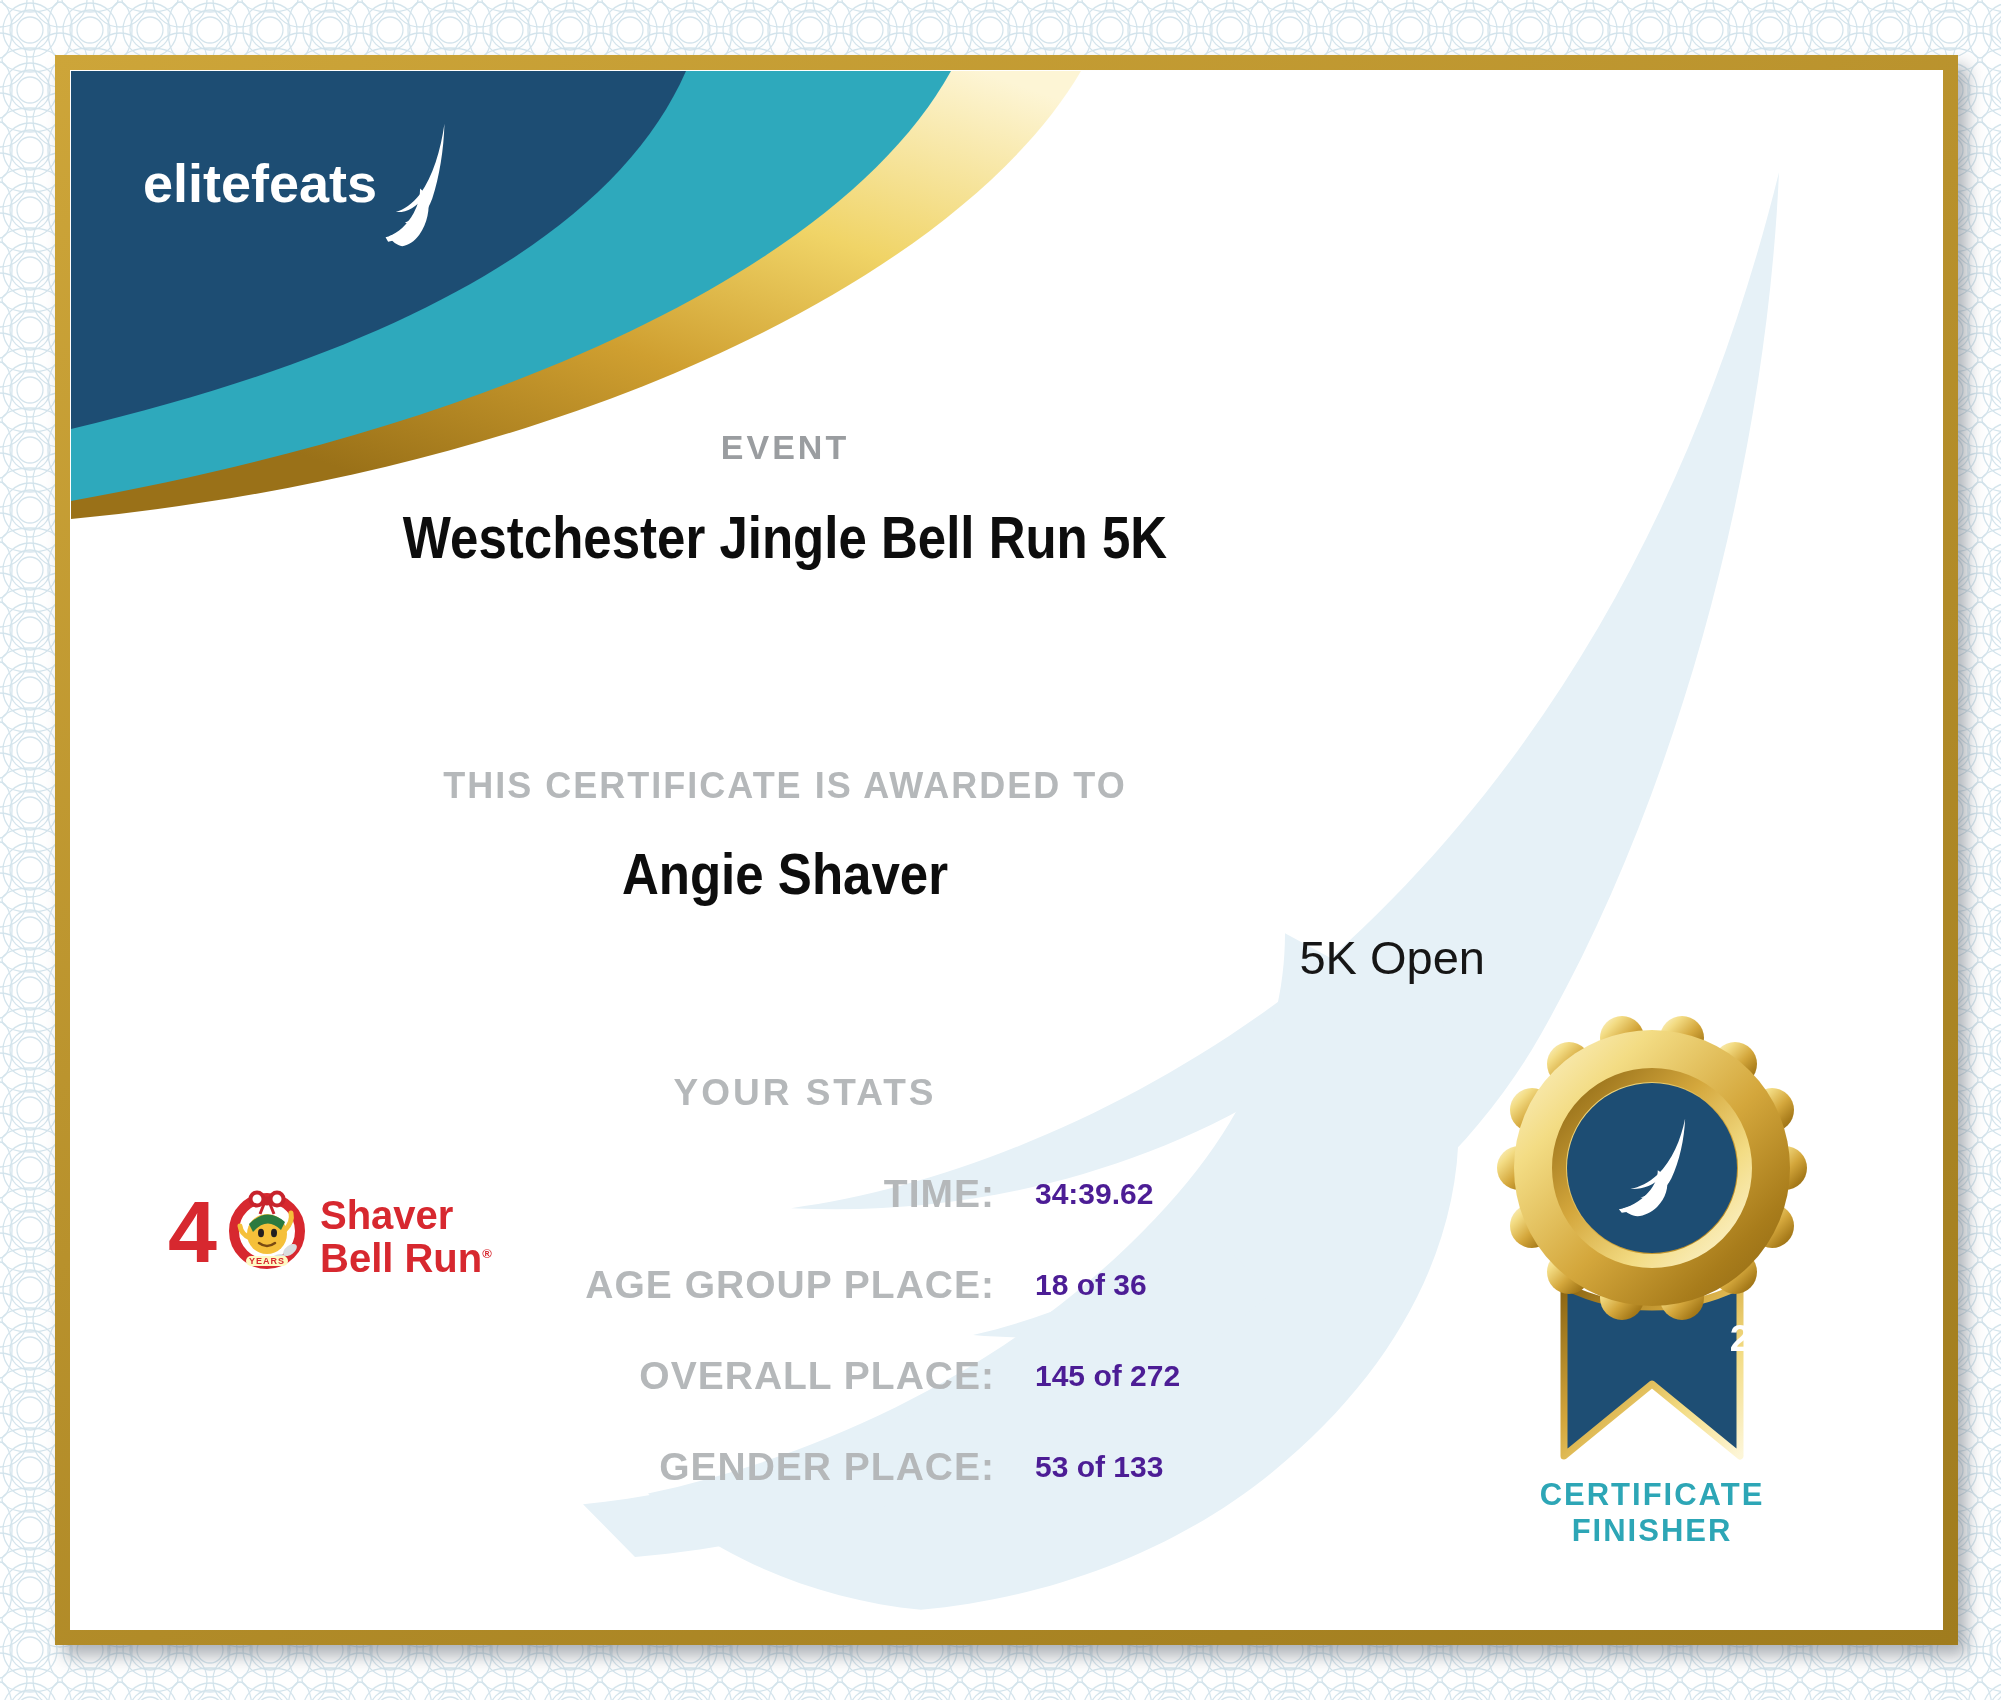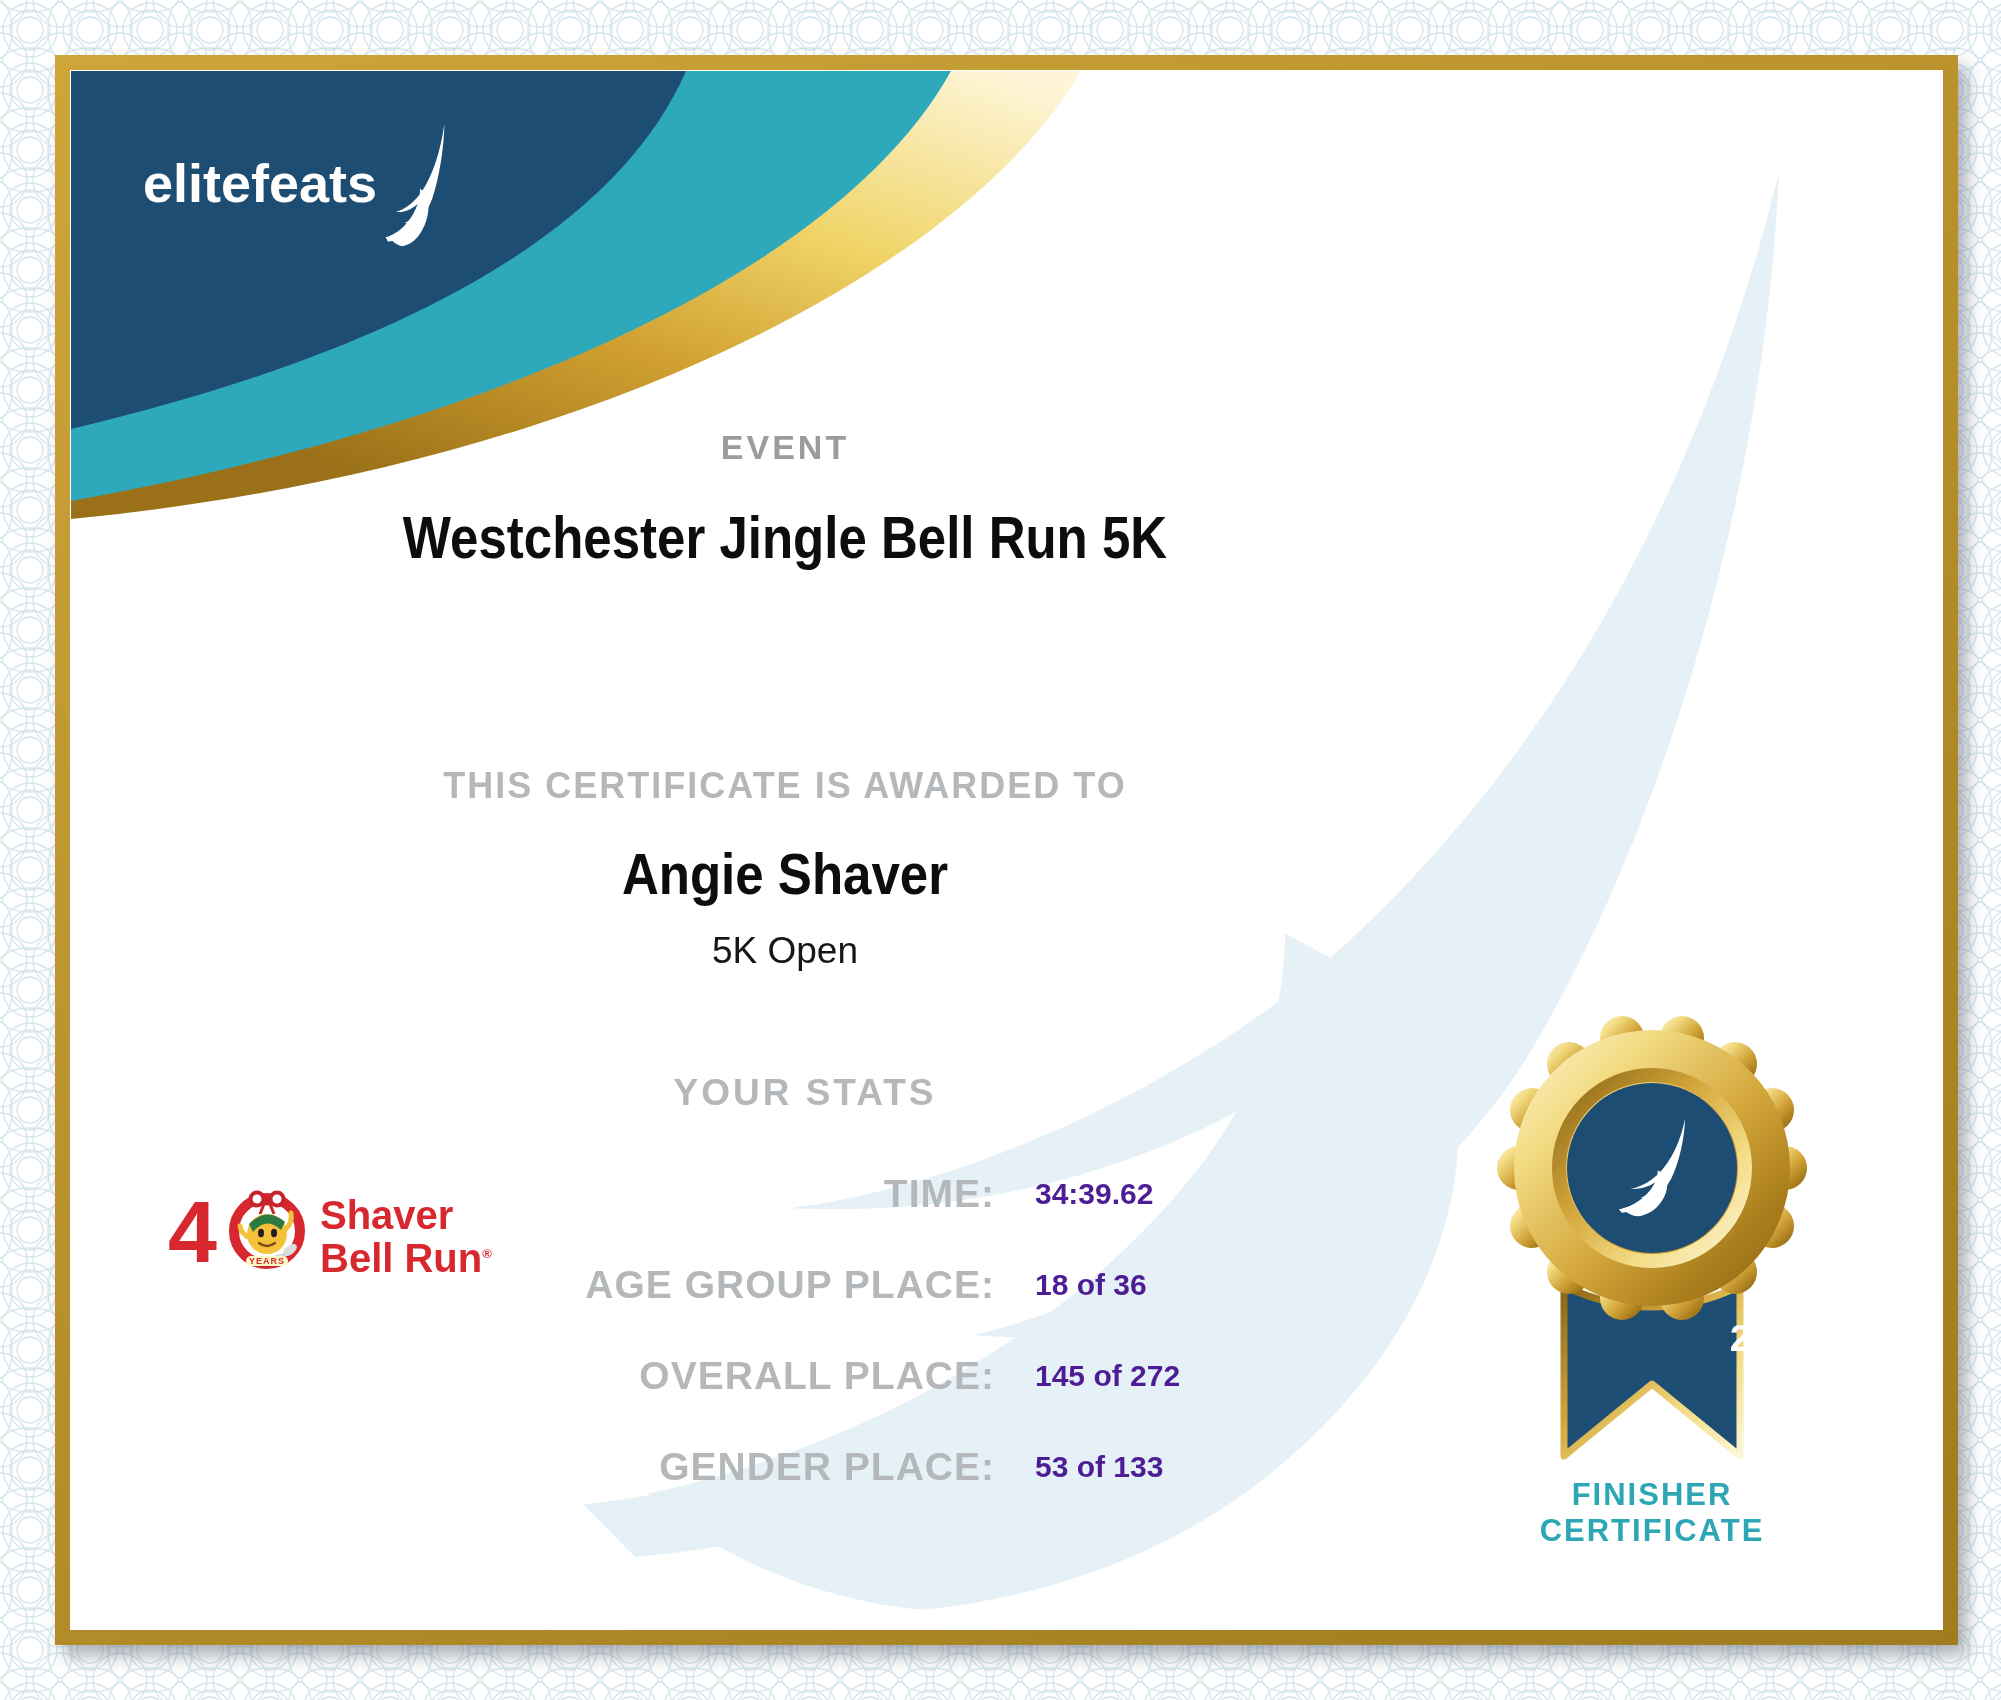--- a/index.html
+++ b/index.html
@@ -29,21 +29,21 @@
     font-size:54px;font-weight:700;color:#ffffff;letter-spacing:0px;
     line-height:1;margin-top:34px;
   }
   .logo-wing{margin-left:6px;}
   
   .cline{position:absolute;left:85px;width:1400px;text-align:center;}
   .event-label{top:428px;font-size:34px;font-weight:700;letter-spacing:3px;color:var(--event_gray,#9a9da0);}
   .event-title{top:503px;font-size:60px;font-weight:800;color:var(--text_black,#0d0d0d);transform:scaleX(.85);}
   .award-label{top:765px;font-size:36px;font-weight:700;letter-spacing:2px;color:var(--label_gray,#b5b8ba);}
   .award-name{top:840px;font-size:58px;font-weight:800;color:var(--text_black,#0d0d0d);transform:scaleX(.88);}
-  .award-division{top:930px;font-size:37px;font-weight:400;color:#161616;}
+  .award-division{top:930px;font-size:47px;font-weight:400;color:#161616;text-align:right;}
   
   .stats-head{position:absolute;left:420px;width:770px;top:1072px;text-align:center;
     font-size:37px;font-weight:700;letter-spacing:3px;color:var(--label_gray,#b5b8ba);}
   .stats{position:absolute;left:420px;top:1168px;display:grid;
     grid-template-columns:575px auto;column-gap:15px;grid-auto-rows:51px;row-gap:22px;align-items:center;gap:40px;}
   .stat-label{font-size:39px;font-weight:700;letter-spacing:1px;color:var(--label_gray,#b5b8ba);text-align:right;}
   .stat-value{font-size:30px;font-weight:800;color:#4c1d95;}
   
   .jbr{position:absolute;left:170px;top:1182px;width:330px;height:130px;}
   .jbr-four{position:absolute;left:-2px;top:10px;font-size:88px;font-weight:800;line-height:.9;color:var(--red,#d7282f);}
@@ -210,17 +210,17 @@
       <circle cx="180" cy="180" r="138"></circle>
     </g>
     <circle cx="180" cy="180" r="93" fill="none" stroke="url(#gRing)" stroke-width="14"></circle>
     <circle cx="180" cy="180" r="85" fill="#1d4d73"></circle>
     <g transform="translate(144,129) scale(0.72)">
       <use href="#wingfoot" fill="#ffffff"></use>
     </g>
   </svg>
   <div class="medal-year">2024</div>
   <div class="finisher">
+    <div>CERTIFICATE</div>
     <div>FINISHER</div>
-    <div>CERTIFICATE</div>
   </div>
 
 </div>
 
 </body></html>

